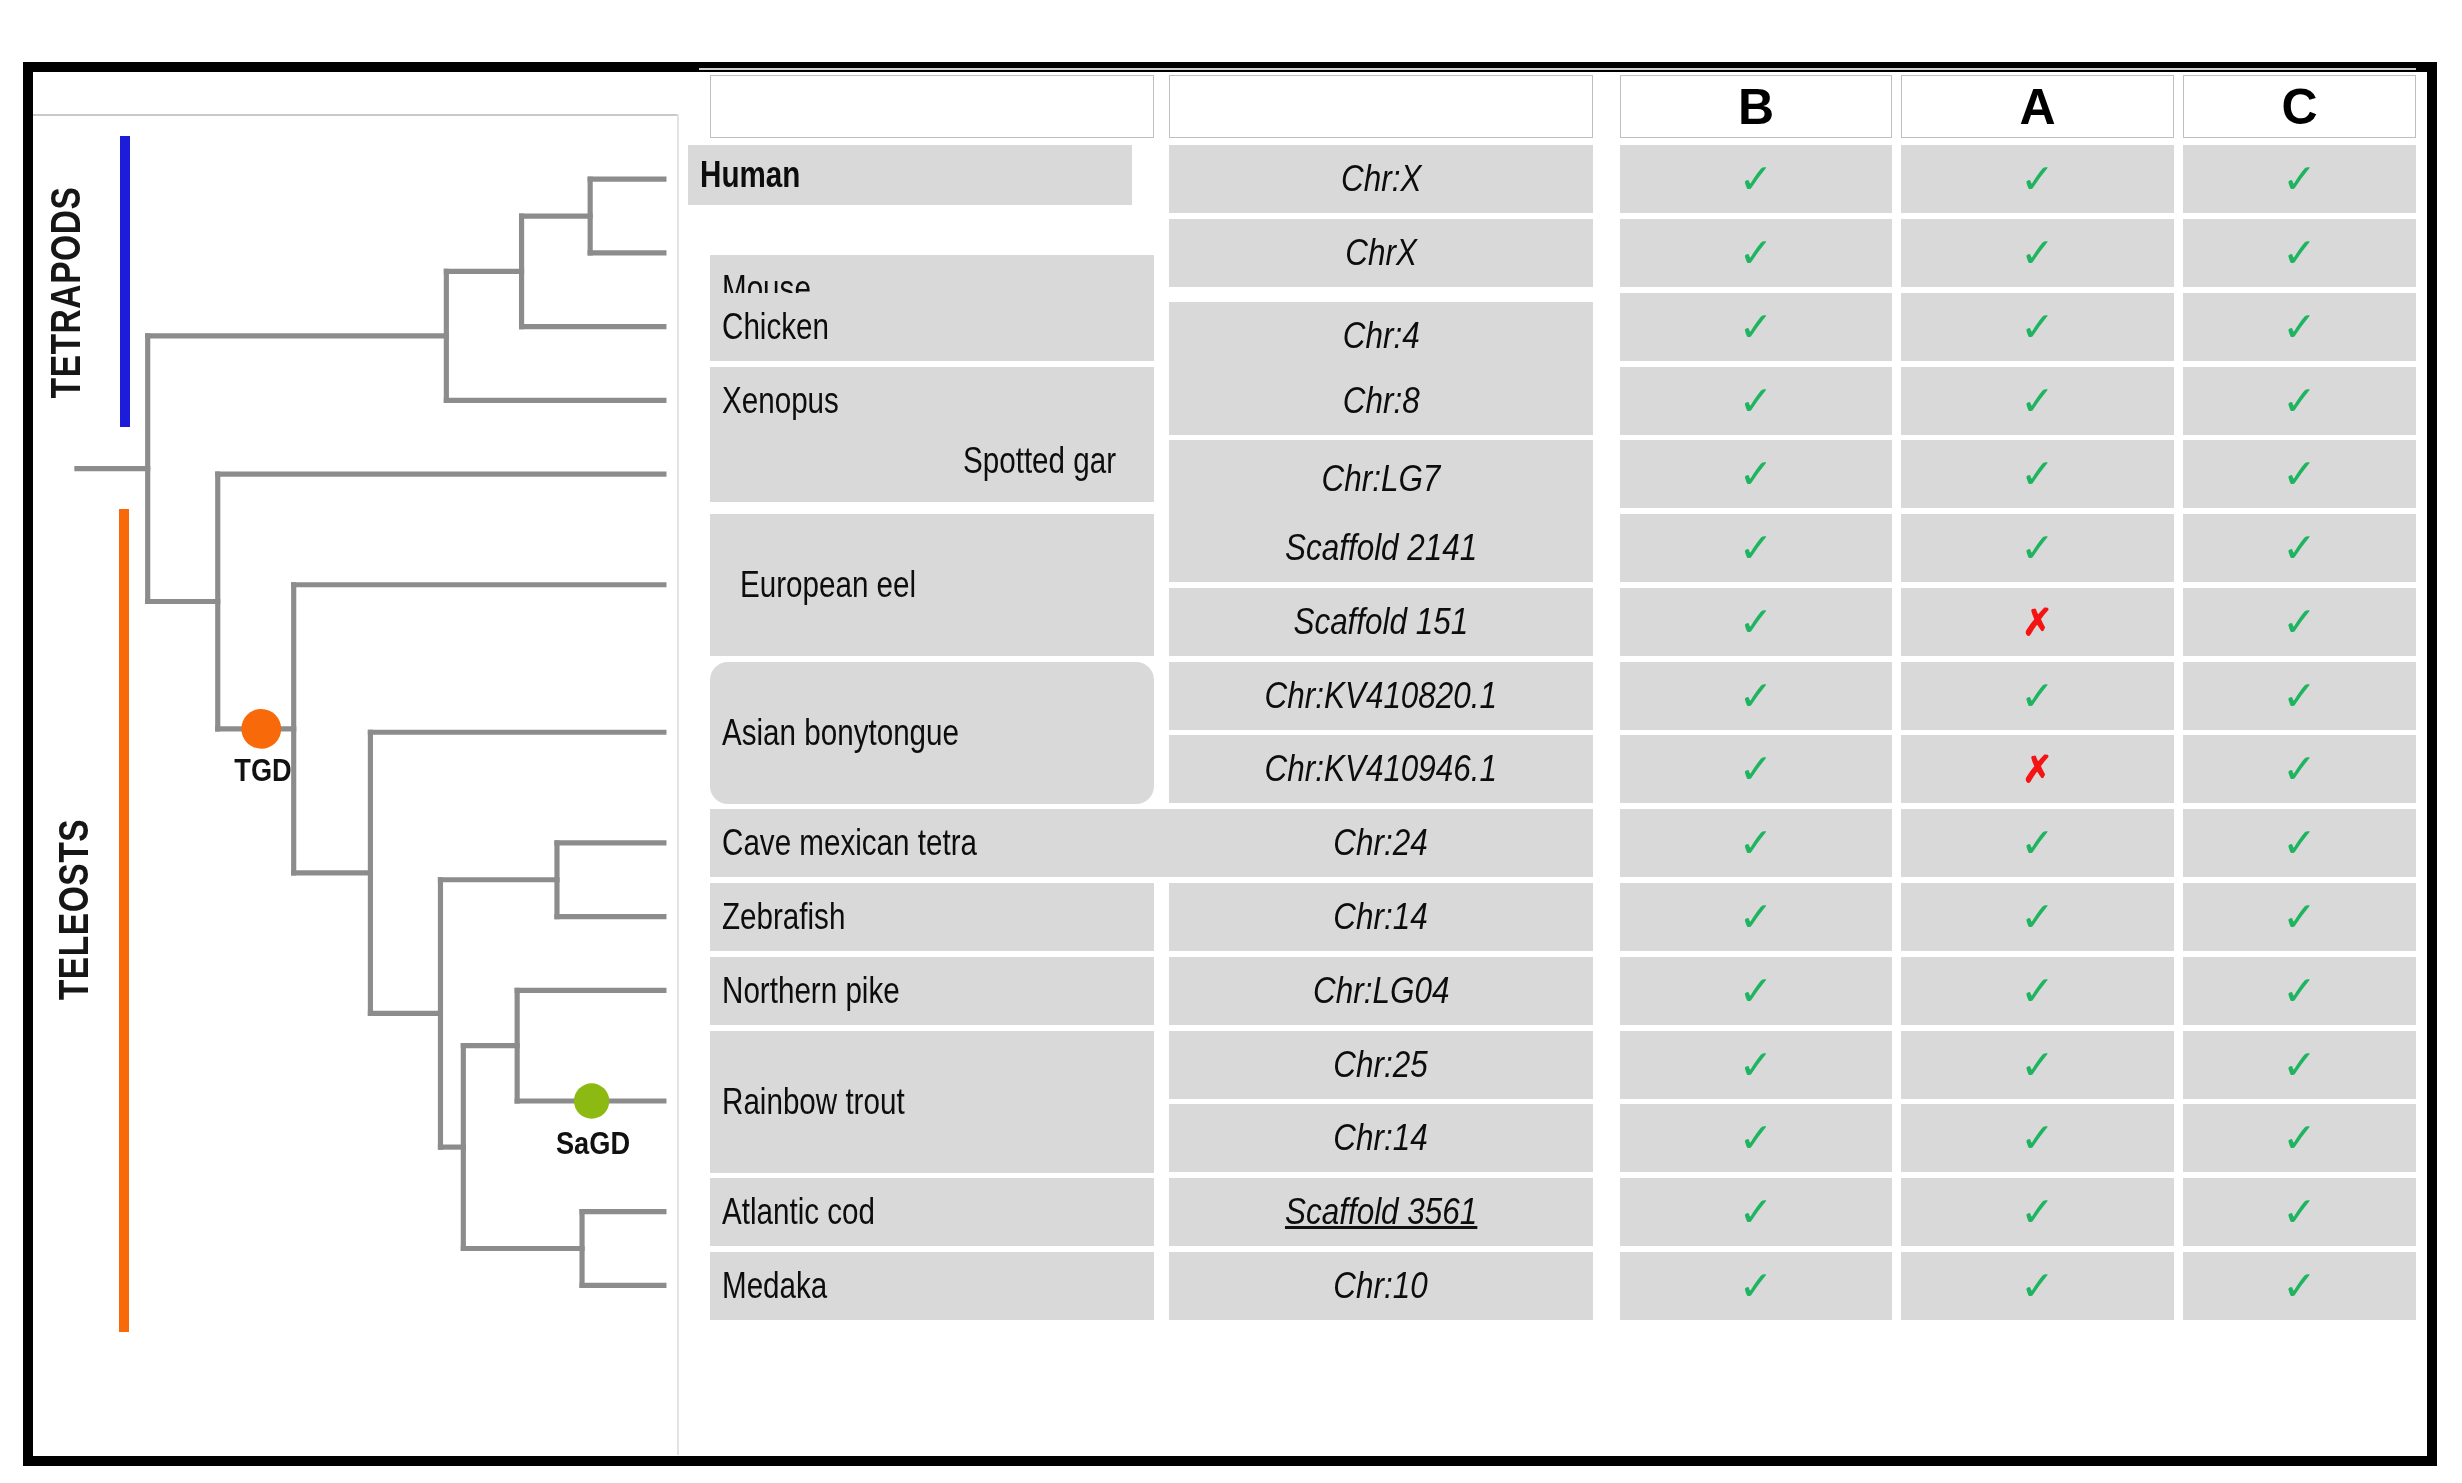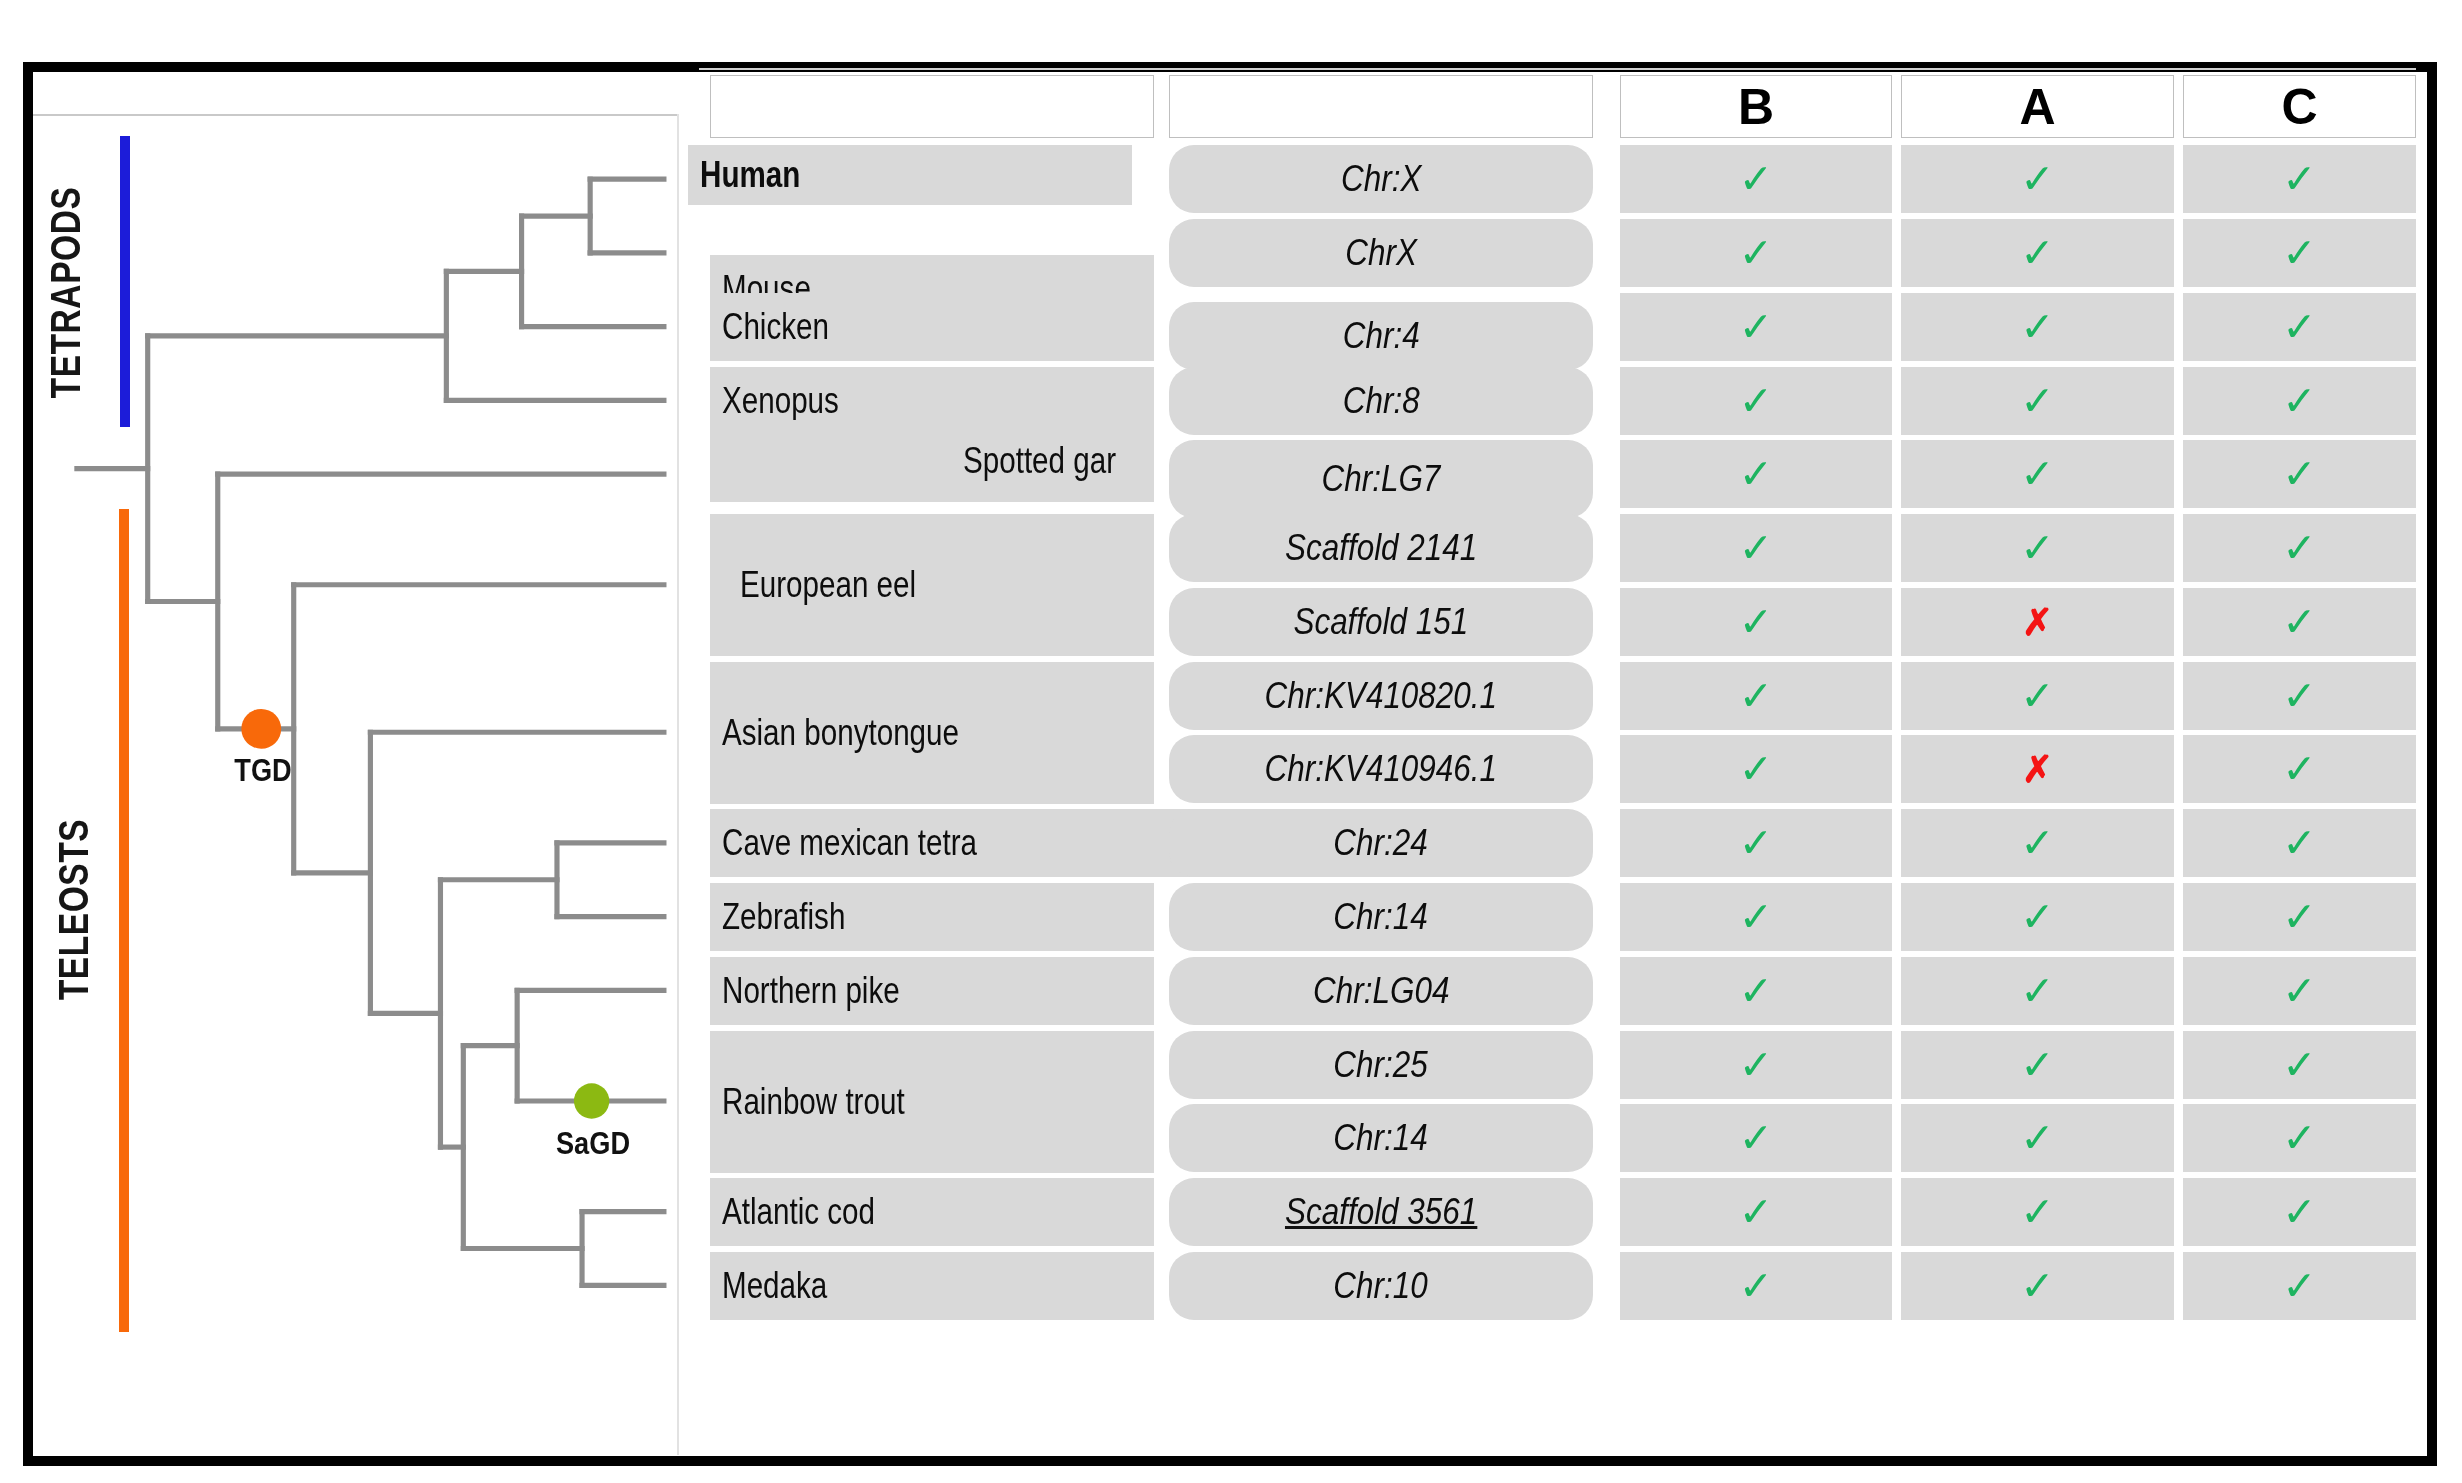--- a/index.html
+++ b/index.html
@@ -22,21 +22,21 @@
     font-size:43px;font-weight:700;color:#161616;letter-spacing:0.7px;
     transform:rotate(-90deg) scaleX(0.78);
   }
   #tree{position:absolute;left:0;top:0;pointer-events:none;}
   .cell{position:absolute;box-sizing:border-box;display:flex;align-items:center;}
   .hcell{background:#fff;border:1.5px solid var(--hborder);justify-content:center;}
   .hletter{font-size:50px;font-weight:700;color:#000;}
   .gcell{background:var(--cellgray);}
   .species{justify-content:flex-start;padding-left:11.8px;}
   .species > span{font-size:37px;transform:scaleX(0.8);transform-origin:left center;white-space:nowrap;color:#0d0d0d;}
-  .location{justify-content:center;border-radius:25px;}
+  .location{justify-content:center;}
   .location > span{font-size:37px;font-style:italic;transform:scaleX(0.85);transform-origin:center center;white-space:nowrap;color:#0d0d0d;}
   .markcell{justify-content:center;}
   .mark-yes{font-size:41px;color:var(--check);}
   .mark-no{font-size:37px;font-weight:700;color:var(--cross);}
   .dot-label{
     position:absolute;font-size:32px;font-weight:700;color:#111;white-space:nowrap;
     transform:translate(-50%,-50%) scaleX(0.85);
   }
 </style>
 </head>
@@ -124,21 +124,21 @@
       </div>
       <div class="cell gcell species" style="left: 710px; top: 367px; width: 444px; height: 68px;">
         <span>Xenopus</span>
       </div>
       <div class="cell gcell species" style="left: 710px; top: 420px; width: 444px; height: 82px; justify-content: flex-end;">
         <span>Spotted gar</span>
       </div>
       <div class="cell gcell species" style="left: 710px; top: 514px; width: 444px; height: 142px; padding-left: 30px;">
         <span>European eel</span>
       </div>
-      <div class="cell gcell species" style="left: 710px; top: 662px; width: 444px; height: 142px;">
+      <div class="cell gcell species" style="left: 710px; top: 662px; width: 444px; height: 142px; border-radius: 18px;">
         <span>Asian bonytongue</span>
       </div>
       <div class="cell gcell species" style="left: 710px; top: 809px; width: 537px; height: 68px;">
         <span>Cave mexican tetra</span>
       </div>
       <div class="cell gcell species" style="left: 710px; top: 883px; width: 444px; height: 68px;">
         <span>Zebrafish</span>
       </div>
       <div class="cell gcell species" style="left: 710px; top: 957px; width: 444px; height: 68px;">
         <span>Northern pike</span>

